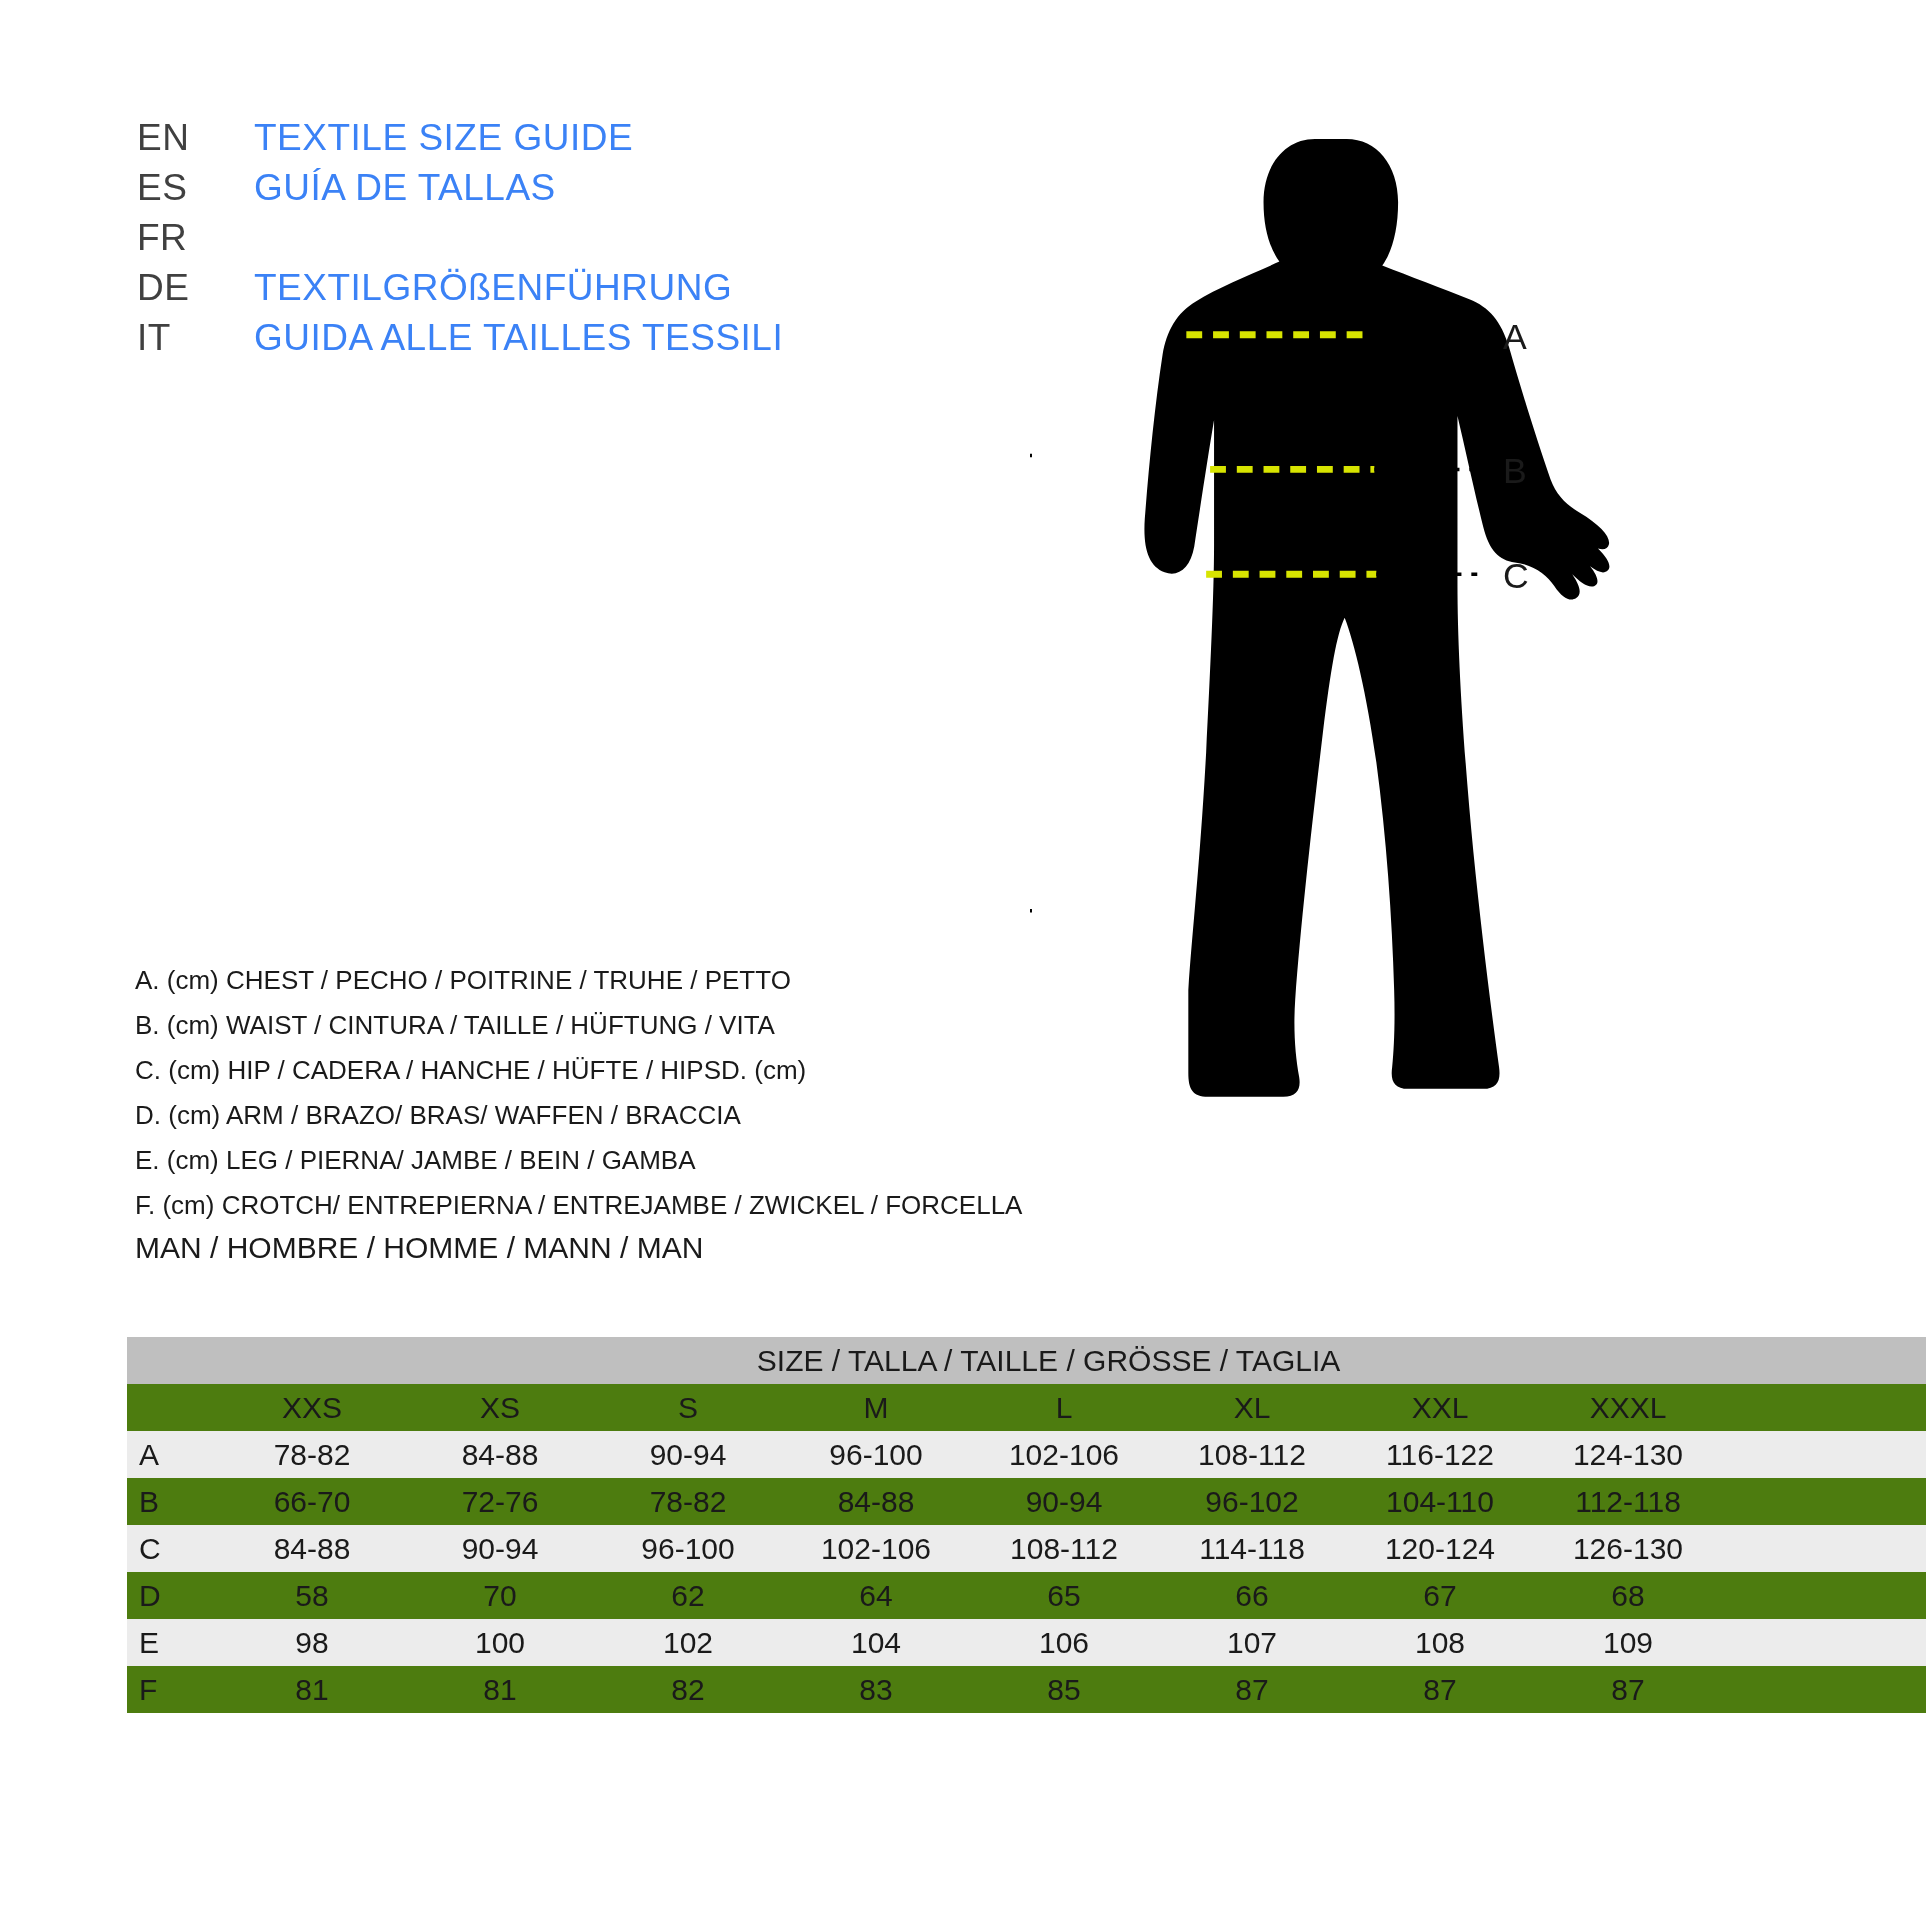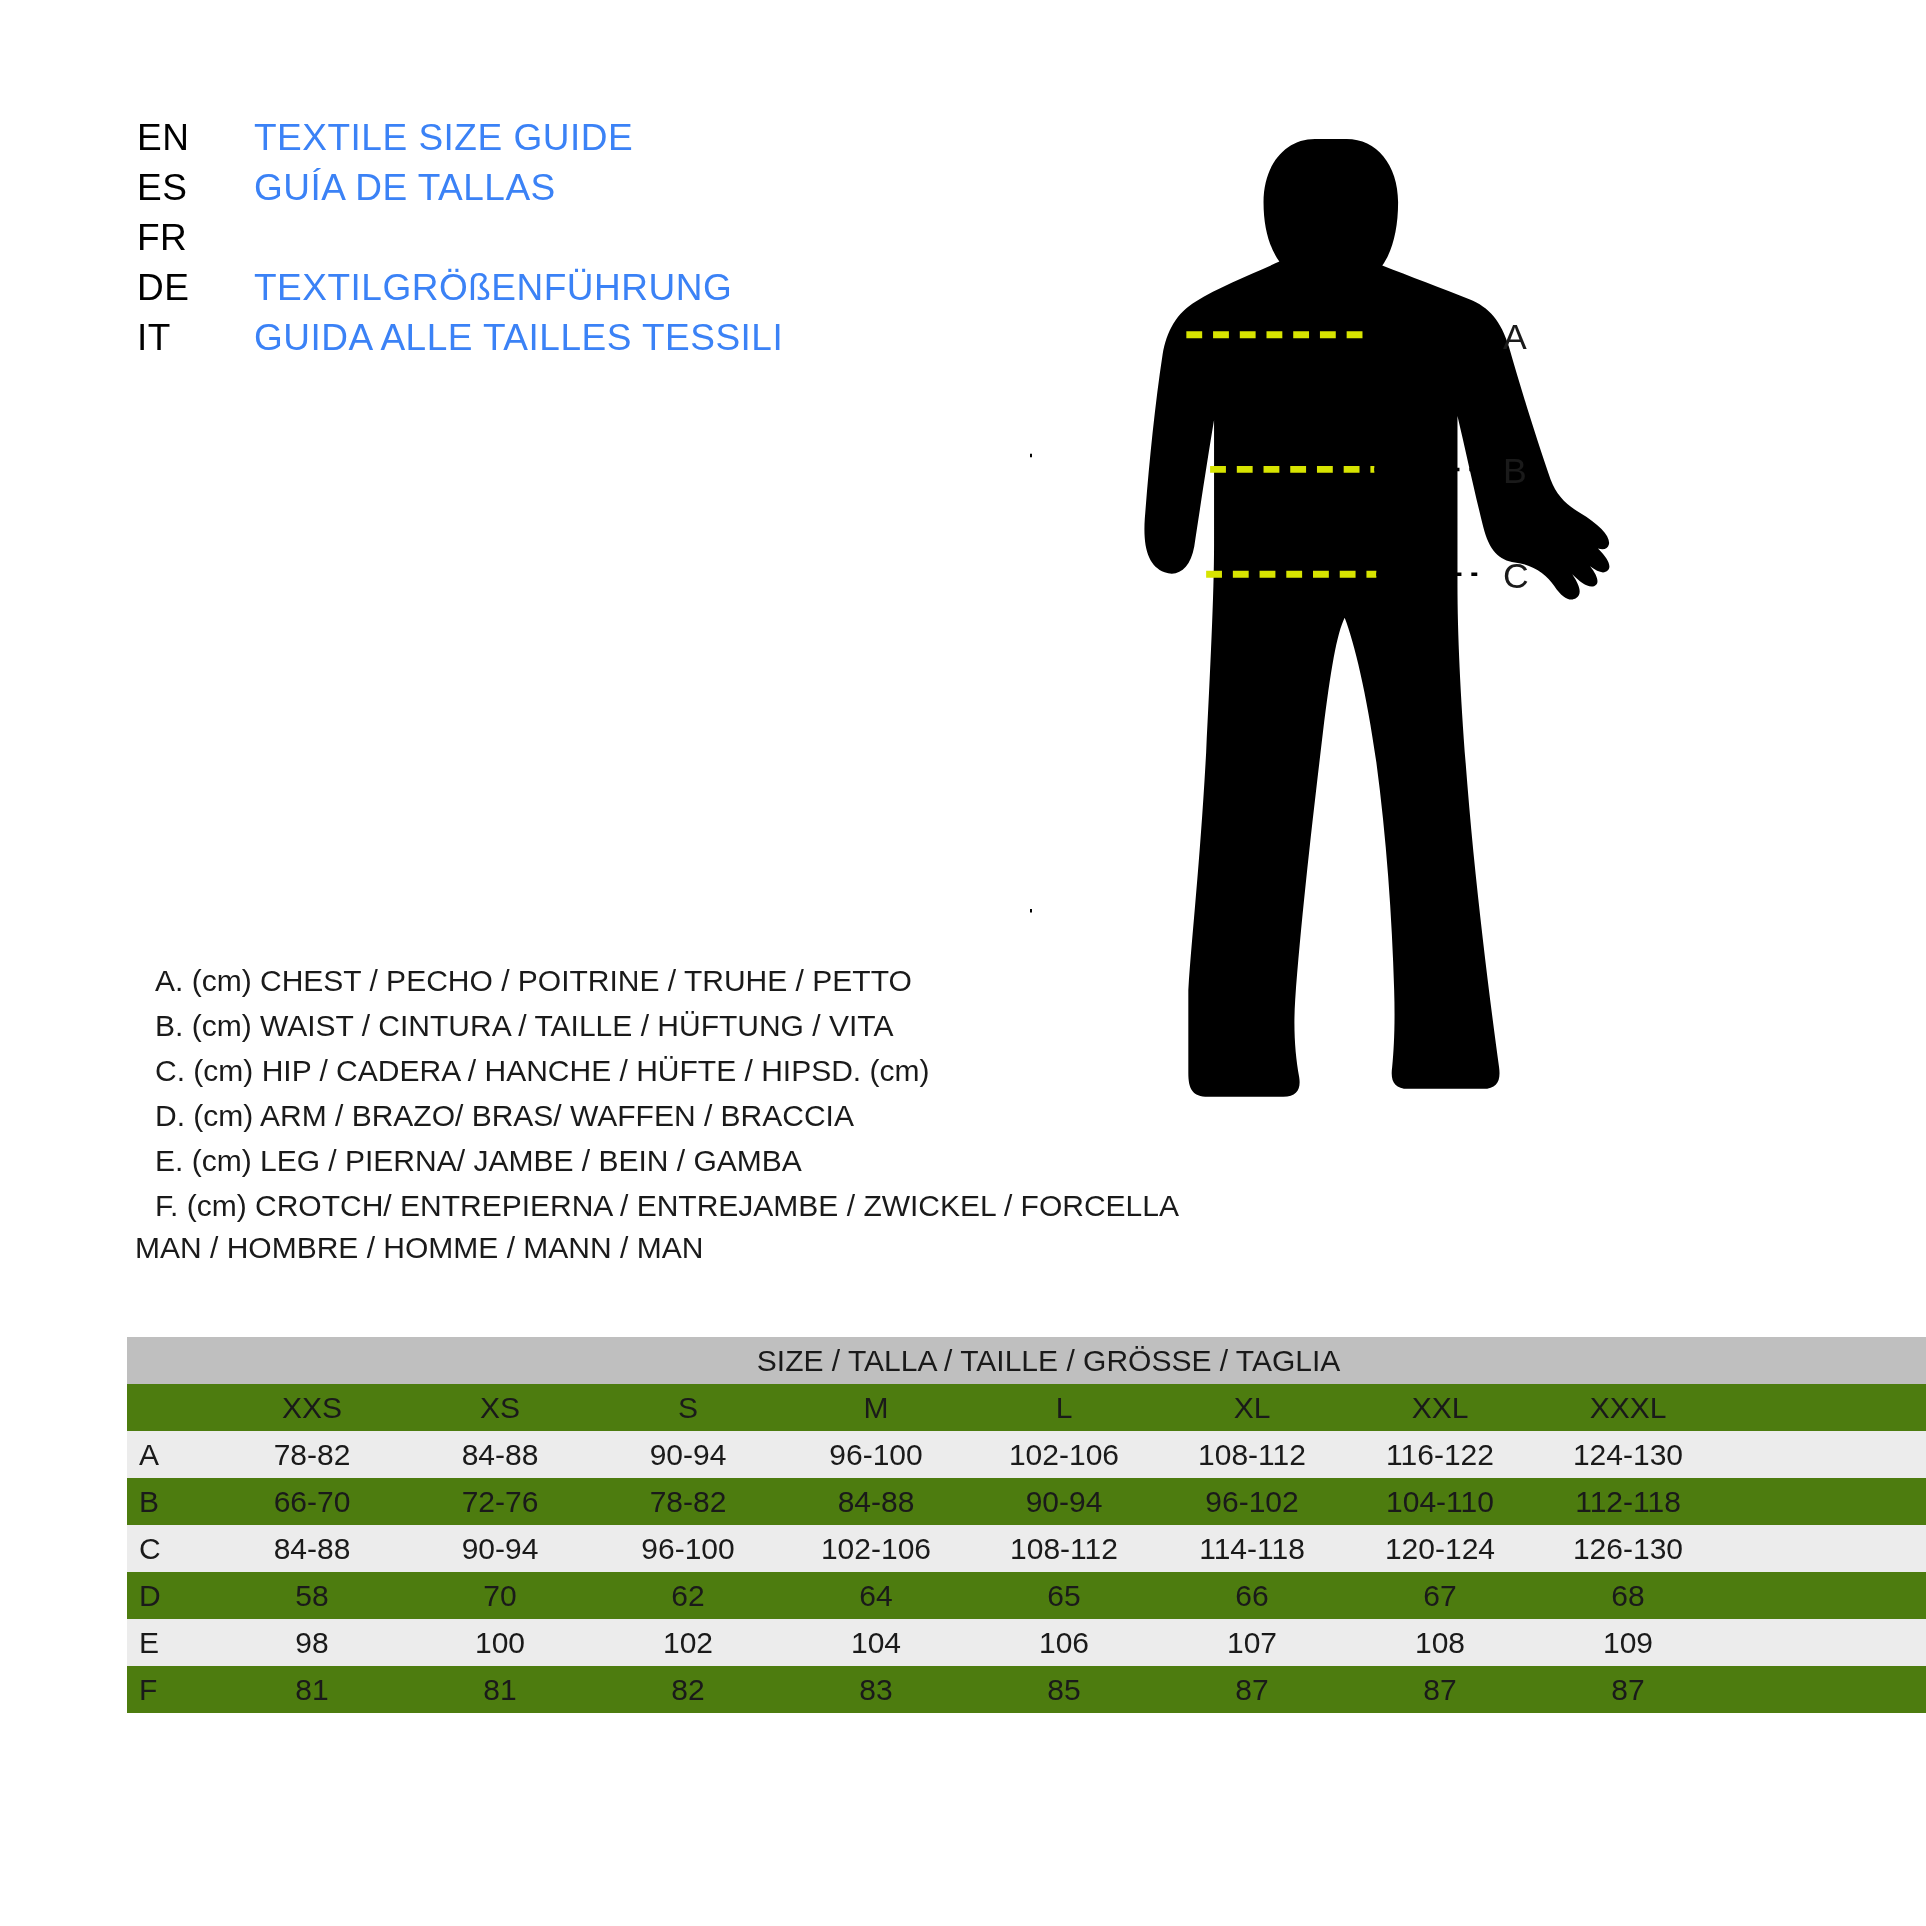--- a/index.html
+++ b/index.html
@@ -25,42 +25,41 @@
   }
   .title-row {
     display: flex;
     align-items: baseline;
     height: 50px;
   }
   .title-lang {
     width: 117px;
     font-size: 37px;
     letter-spacing: 0.5px;
-    color: #000000;
+    color: #404040;
   }
   .title-text {
     font-size: 37px;
     letter-spacing: 0.5px;
     color: #3b82f6;
     white-space: nowrap;
   }
 
   
   #legend-block {
     position: absolute;
     left: 135px;
     top: 958px;
     width: 1049px;
   }
   .legend-row {
-    font-size: 30px;
+    font-size: 26px;
     line-height: 45px;
     white-space: nowrap;
     color: #1a1a1a;
-    margin-left: 20px;
   }
 
   #gender-label {
     position: absolute;
     left: 135px;
     top: 1231px;
     font-size: 30px;
     color: #1a1a1a;
     white-space: nowrap;
   }

